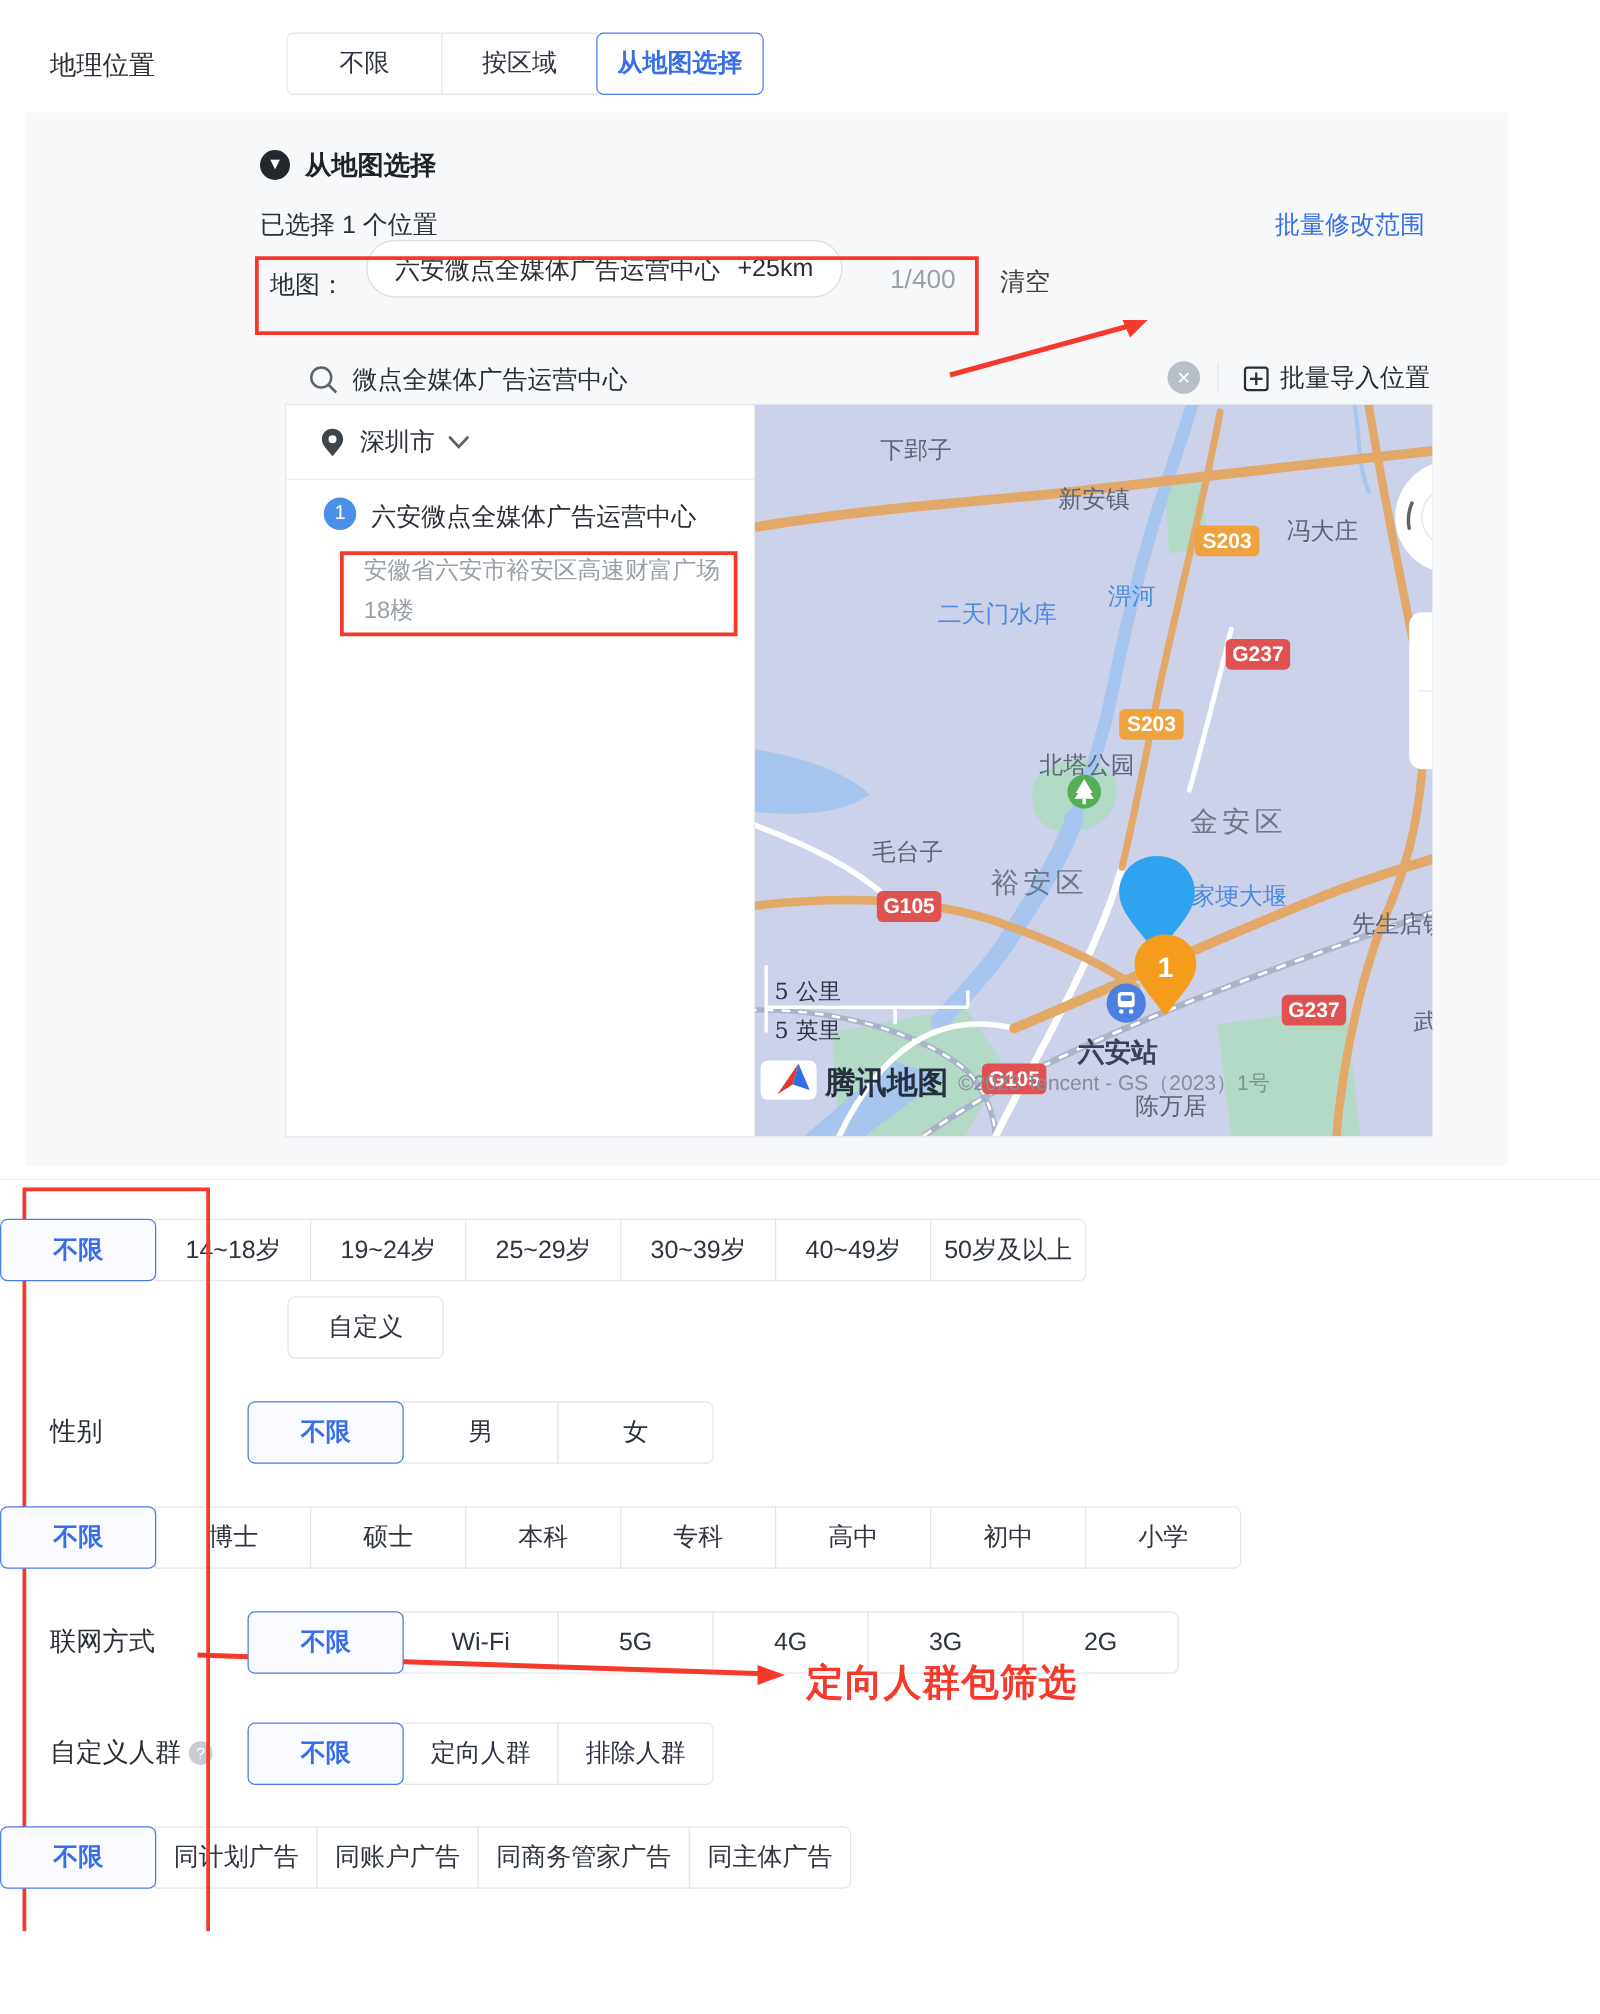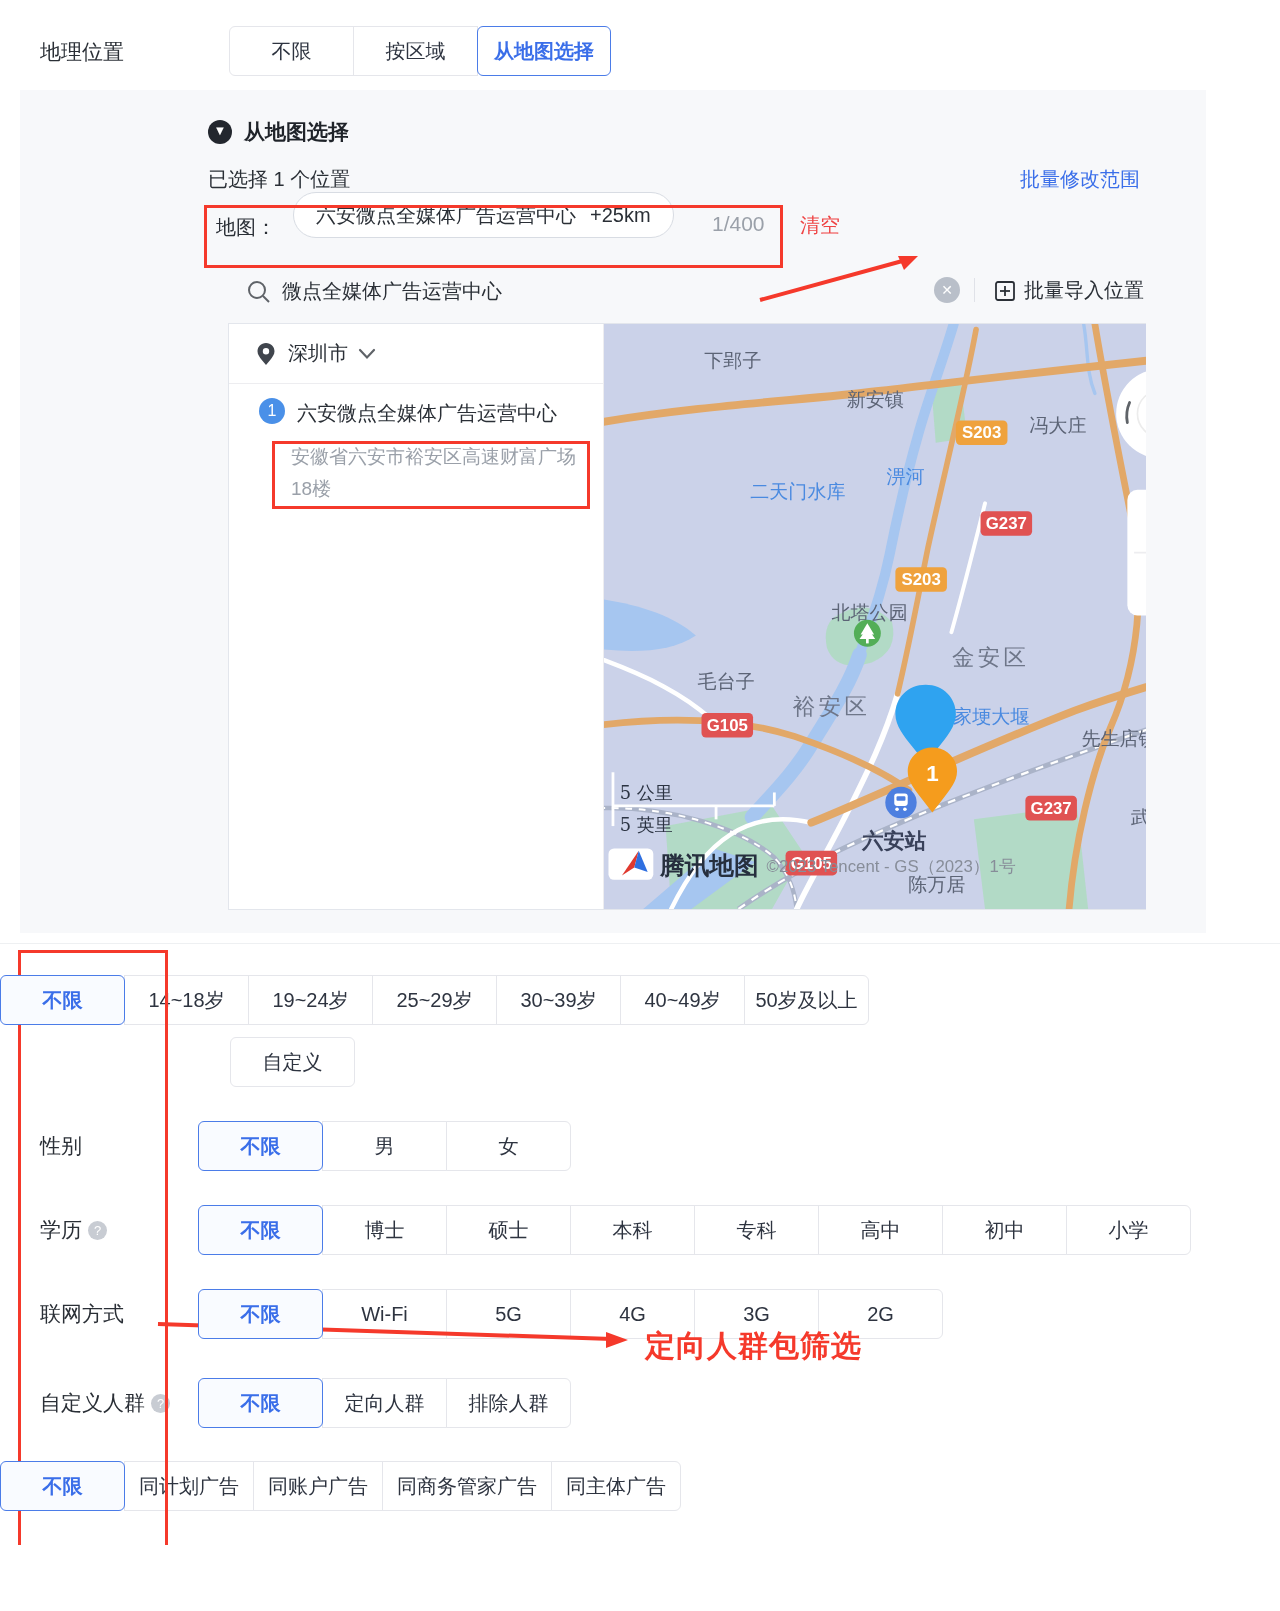--- a/index.html
+++ b/index.html
@@ -25,23 +25,23 @@
                    display:inline-block; text-align:center; line-height:22px; font-size:13px; }
   .section-title { margin-left:12px; font-size:21px; color:#1f2329; font-weight:600; }
   .selected-count { position:absolute; left:208px; top:166px; font-size:20px; color:#2a2f36; }
   .batch-modify { position:absolute; right:140px; top:166px; font-size:20px; color:#3a6ee9; cursor:pointer; }
 
   .map-row-label { position:absolute; left:216px; top:214px; font-size:20px; color:#2a2f36; }
   .loc-pill { position:absolute; left:293px; top:192px; height:46px; border:1px solid #d8dce3; border-radius:23px;
               background:#fff; display:flex; align-items:center; padding:0 22px; font-size:20px; color:#2a2f36; }
   .loc-pill .radius { margin-left:14px; }
   .pill-count { position:absolute; left:712px; top:212px; font-size:21px; color:#9aa0a9; }
-  .clear-link { position:absolute; left:800px; top:212px; font-size:20px; color:#ef4444; cursor:pointer;text-align:center; }
-
-  .search-row { position:absolute; left:238px; top:276px; width:908px; height:36px; }
+  .clear-link { position:absolute; left:800px; top:212px; font-size:20px; color:#404040; cursor:pointer;text-align:center; }
+
+  .search-row { position:absolute; left:238px; top:288px; width:908px; height:36px; }
   .search-icon { position:absolute; left:8px; top:3px; }
   .search-value { position:absolute; left:44px; top:2px; font-size:20px; color:#2a2f36; }
   .clear-circle { position:absolute; left:696px; top:1px; width:26px; height:26px; border-radius:50%;
                   background:#b9bfc9; color:#fff; text-align:center; line-height:26px; font-size:14px; cursor:pointer; }
   .vert-div { position:absolute; left:736px; top:2px; width:1px; height:24px; background:#e0e2e8; }
   .import-btn { position:absolute; left:756px; top:1px; display:flex; align-items:center; cursor:pointer; }
   .import-btn .txt { margin-left:8px; font-size:20px; color:#2a2f36; }
 
   .picker-panel { position:absolute; left:228px; top:323px; width:918px; height:587px; background:#fff;
                   border:1px solid #e3e6ec;padding-left:40px; }
@@ -337,21 +337,20 @@
       </div>
       <div class="t-row" style="top: 1121px;">
         <div class="t-label"><span>性别</span></div>
         <div class="opt-group">
           <div class="opt selected">不限</div>
           <div class="opt">男</div>
           <div class="opt">女</div>
         </div>
       </div>
       <div class="t-row" style="top: 1205px;">
-        <div class="t-label"><span>学历</span><span class="help-icon">?</span></div>
         <div class="opt-group">
           <div class="opt selected">不限</div>
           <div class="opt">博士</div>
           <div class="opt">硕士</div>
           <div class="opt">本科</div>
           <div class="opt">专科</div>
           <div class="opt">高中</div>
           <div class="opt">初中</div>
           <div class="opt">小学</div>
         </div>

